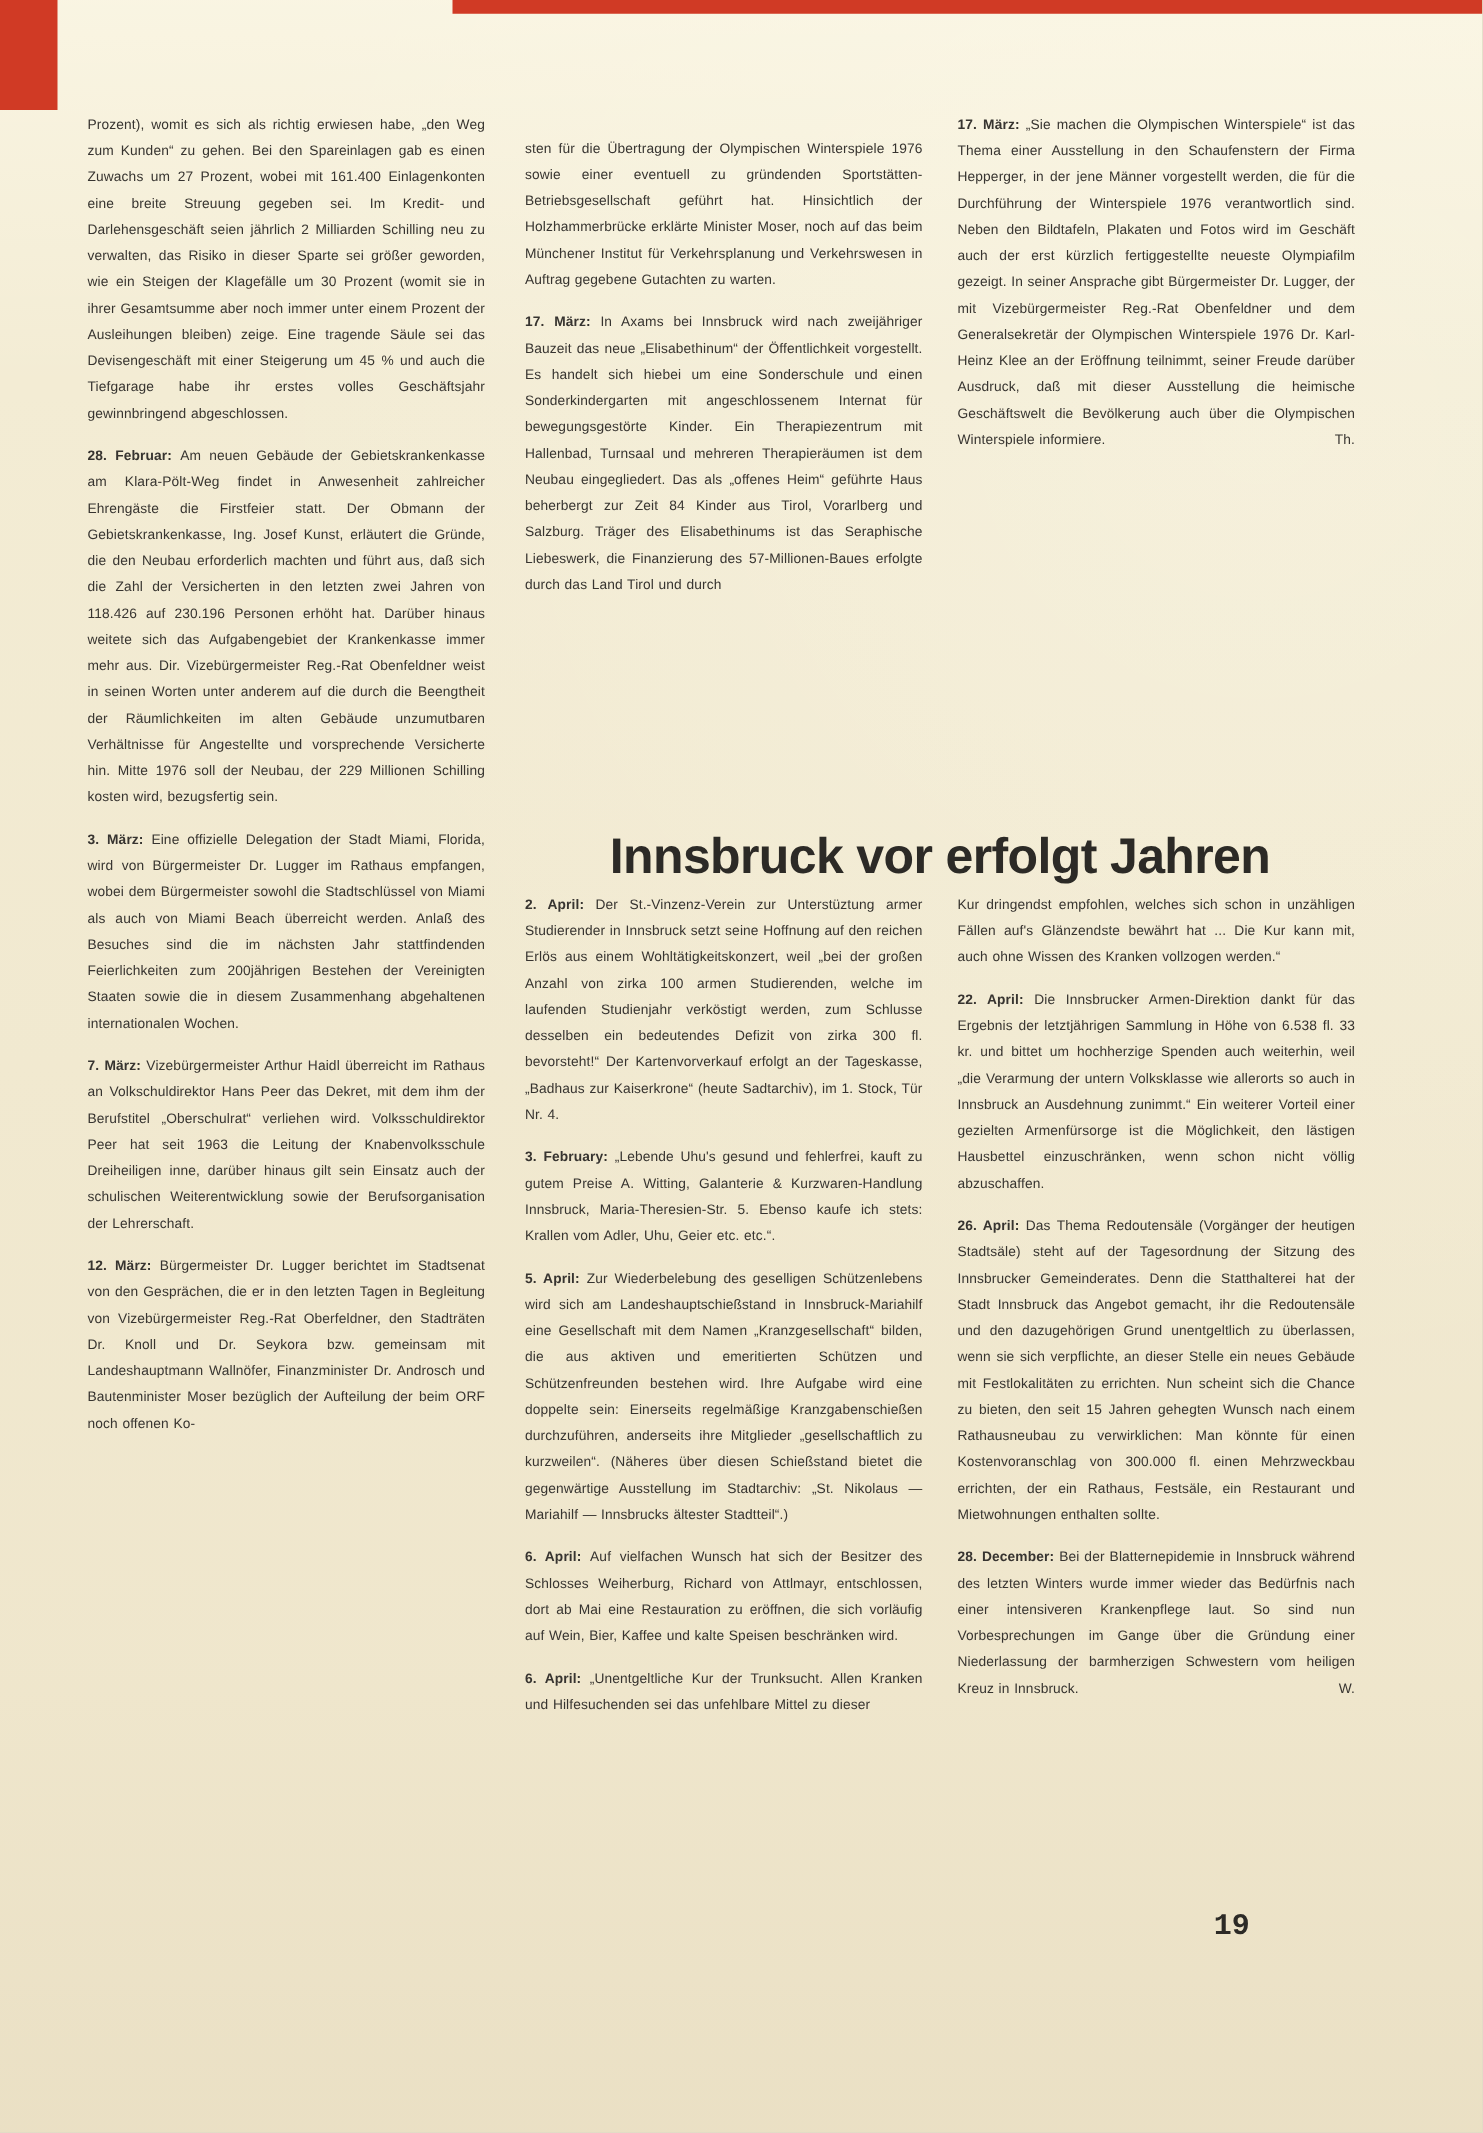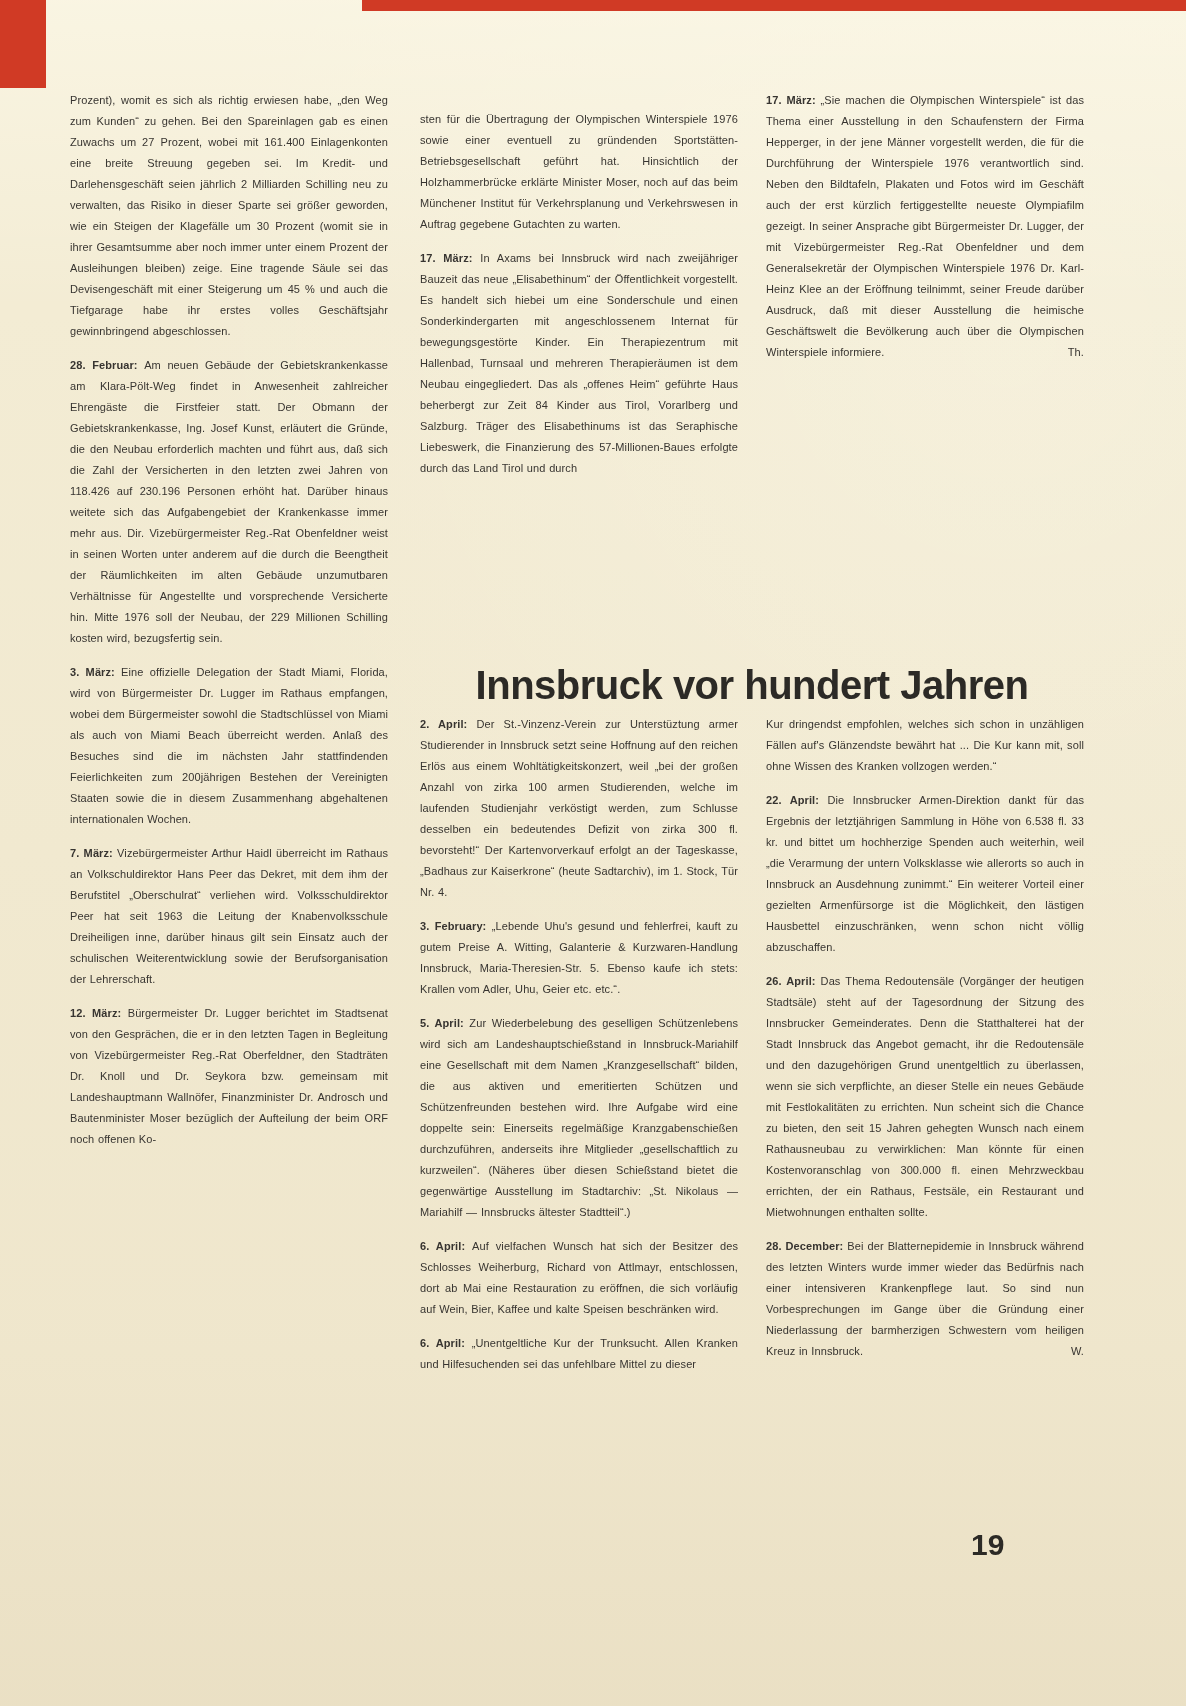--- a/index.html
+++ b/index.html
@@ -35,21 +35,21 @@
   #col3-top{left:766px;top:90px;}
   .heading{
     position:absolute;left:420px;top:636px;width:664px;
     text-align:center;font-weight:bold;font-size:40px;line-height:1.1;
     letter-spacing:-0.5px;color:#2c2a26;
   }
   #col-bottom-left{left:420px;top:714px;}
   #col-bottom-right{left:766px;top:714px;}
   .page-number{
     position:absolute;left:971px;top:1528px;
-    font-size:30px;font-weight:bold;color:#2c2a26;
+    font-size:24px;font-weight:bold;color:#2c2a26;font-family:Liberation Mono, monospace;
   }
 </style>
 </head>
 <body>
 
 <div class="page" style="background-color: rgb(243, 236, 212); color: rgb(55, 52, 48);">
   <div class="corner-mark" style="background-color: rgb(208, 58, 37);"></div>
   <div class="top-rule" style="background-color: rgb(208, 58, 37);"></div>
 
   <div class="col" id="col1">
@@ -60,30 +60,30 @@
       <p class="para"><b class="lead">12. März: </b>Bürgermeister Dr. Lugger berichtet im Stadtsenat von den Gesprächen, die er in den letzten Tagen in Begleitung von Vizebürgermeister Reg.-Rat Oberfeldner, den Stadträten Dr. Knoll und Dr. Seykora bzw. gemeinsam mit Landeshauptmann Wallnöfer, Finanzminister Dr. Androsch und Bautenminister Moser bezüglich der Aufteilung der beim ORF noch offenen Ko-</p>
     </div>
   <div class="col" id="col2-top">
       <p class="para">sten für die Übertragung der Olympischen Winterspiele 1976 sowie einer eventuell zu gründenden Sportstätten-Betriebsgesellschaft geführt hat. Hinsichtlich der Holzhammerbrücke erklärte Minister Moser, noch auf das beim Münchener Institut für Verkehrsplanung und Verkehrswesen in Auftrag gegebene Gutachten zu warten.</p>
       <p class="para"><b class="lead">17. März: </b>In Axams bei Innsbruck wird nach zweijähriger Bauzeit das neue „Elisabethinum“ der Öffentlichkeit vorgestellt. Es handelt sich hiebei um eine Sonderschule und einen Sonderkindergarten mit angeschlossenem Internat für bewegungsgestörte Kinder. Ein Therapiezentrum mit Hallenbad, Turnsaal und mehreren Therapieräumen ist dem Neubau eingegliedert. Das als „offenes Heim“ geführte Haus beherbergt zur Zeit 84 Kinder aus Tirol, Vorarlberg und Salzburg. Träger des Elisabethinums ist das Seraphische Liebeswerk, die Finanzierung des 57-Millionen-Baues erfolgte durch das Land Tirol und durch</p>
     </div>
   <div class="col" id="col3-top">
       <p class="para"><b class="lead">17. März: </b>„Sie machen die Olympischen Winterspiele“ ist das Thema einer Ausstellung in den Schaufenstern der Firma Hepperger, in der jene Männer vorgestellt werden, die für die Durchführung der Winterspiele 1976 verantwortlich sind. Neben den Bildtafeln, Plakaten und Fotos wird im Geschäft auch der erst kürzlich fertiggestellte neueste Olympiafilm gezeigt. In seiner Ansprache gibt Bürgermeister Dr. Lugger, der mit Vizebürgermeister Reg.-Rat Obenfeldner und dem Generalsekretär der Olympischen Winterspiele 1976 Dr. Karl-Heinz Klee an der Eröffnung teilnimmt, seiner Freude darüber Ausdruck, daß mit dieser Ausstellung die heimische Geschäftswelt die Bevölkerung auch über die Olympischen Winterspiele informiere.<span class="sig">Th.</span></p>
     </div>
 
-  <h1 class="heading">Innsbruck vor hundert Jahren</h1>
+  <h1 class="heading">Innsbruck vor erfolgt Jahren</h1>
 
   <div class="col" id="col-bottom-left">
       <p class="para"><b class="lead">2. April: </b>Der St.-Vinzenz-Verein zur Unterstüztung armer Studierender in Innsbruck setzt seine Hoffnung auf den reichen Erlös aus einem Wohltätigkeitskonzert, weil „bei der großen Anzahl von zirka 100 armen Studierenden, welche im laufenden Studienjahr verköstigt werden, zum Schlusse desselben ein bedeutendes Defizit von zirka 300 fl. bevorsteht!“ Der Kartenvorverkauf erfolgt an der Tageskasse, „Badhaus zur Kaiserkrone“ (heute Sadtarchiv), im 1. Stock, Tür Nr. 4.</p>
       <p class="para"><b class="lead">3. February: </b>„Lebende Uhu's gesund und fehlerfrei, kauft zu gutem Preise A. Witting, Galanterie &amp; Kurzwaren-Handlung Innsbruck, Maria-Theresien-Str. 5. Ebenso kaufe ich stets: Krallen vom Adler, Uhu, Geier etc. etc.“.</p>
       <p class="para"><b class="lead">5. April: </b>Zur Wiederbelebung des geselligen Schützenlebens wird sich am Landeshauptschießstand in Innsbruck-Mariahilf eine Gesellschaft mit dem Namen „Kranzgesellschaft“ bilden, die aus aktiven und emeritierten Schützen und Schützenfreunden bestehen wird. Ihre Aufgabe wird eine doppelte sein: Einerseits regelmäßige Kranzgabenschießen durchzuführen, anderseits ihre Mitglieder „gesellschaftlich zu kurzweilen“. (Näheres über diesen Schießstand bietet die gegenwärtige Ausstellung im Stadtarchiv: „St. Nikolaus — Mariahilf — Innsbrucks ältester Stadtteil“.)</p>
       <p class="para"><b class="lead">6. April: </b>Auf vielfachen Wunsch hat sich der Besitzer des Schlosses Weiherburg, Richard von Attlmayr, entschlossen, dort ab Mai eine Restauration zu eröffnen, die sich vorläufig auf Wein, Bier, Kaffee und kalte Speisen beschränken wird.</p>
       <p class="para"><b class="lead">6. April: </b>„Unentgeltliche Kur der Trunksucht. Allen Kranken und Hilfesuchenden sei das unfehlbare Mittel zu dieser</p>
     </div>
   <div class="col" id="col-bottom-right">
-      <p class="para">Kur dringendst empfohlen, welches sich schon in unzähligen Fällen auf's Glänzendste bewährt hat ... Die Kur kann mit, soll ohne Wissen des Kranken vollzogen werden.“</p>
+      <p class="para">Kur dringendst empfohlen, welches sich schon in unzähligen Fällen auf's Glänzendste bewährt hat ... Die Kur kann mit, auch ohne Wissen des Kranken vollzogen werden.“</p>
       <p class="para"><b class="lead">22. April: </b>Die Innsbrucker Armen-Direktion dankt für das Ergebnis der letztjährigen Sammlung in Höhe von 6.538 fl. 33 kr. und bittet um hochherzige Spenden auch weiterhin, weil „die Verarmung der untern Volksklasse wie allerorts so auch in Innsbruck an Ausdehnung zunimmt.“ Ein weiterer Vorteil einer gezielten Armenfürsorge ist die Möglichkeit, den lästigen Hausbettel einzuschränken, wenn schon nicht völlig abzuschaffen.</p>
       <p class="para"><b class="lead">26. April: </b>Das Thema Redoutensäle (Vorgänger der heutigen Stadtsäle) steht auf der Tagesordnung der Sitzung des Innsbrucker Gemeinderates. Denn die Statthalterei hat der Stadt Innsbruck das Angebot gemacht, ihr die Redoutensäle und den dazugehörigen Grund unentgeltlich zu überlassen, wenn sie sich verpflichte, an dieser Stelle ein neues Gebäude mit Festlokalitäten zu errichten. Nun scheint sich die Chance zu bieten, den seit 15 Jahren gehegten Wunsch nach einem Rathausneubau zu verwirklichen: Man könnte für einen Kostenvoranschlag von 300.000 fl. einen Mehrzweckbau errichten, der ein Rathaus, Festsäle, ein Restaurant und Mietwohnungen enthalten sollte.</p>
       <p class="para"><b class="lead">28. December: </b>Bei der Blatternepidemie in Innsbruck während des letzten Winters wurde immer wieder das Bedürfnis nach einer intensiveren Krankenpflege laut. So sind nun Vorbesprechungen im Gange über die Gründung einer Niederlassung der barmherzigen Schwestern vom heiligen Kreuz in Innsbruck.<span class="sig">W.</span></p>
     </div>
 
   <div class="page-number">19</div>
 </div>
 
 </body></html>

